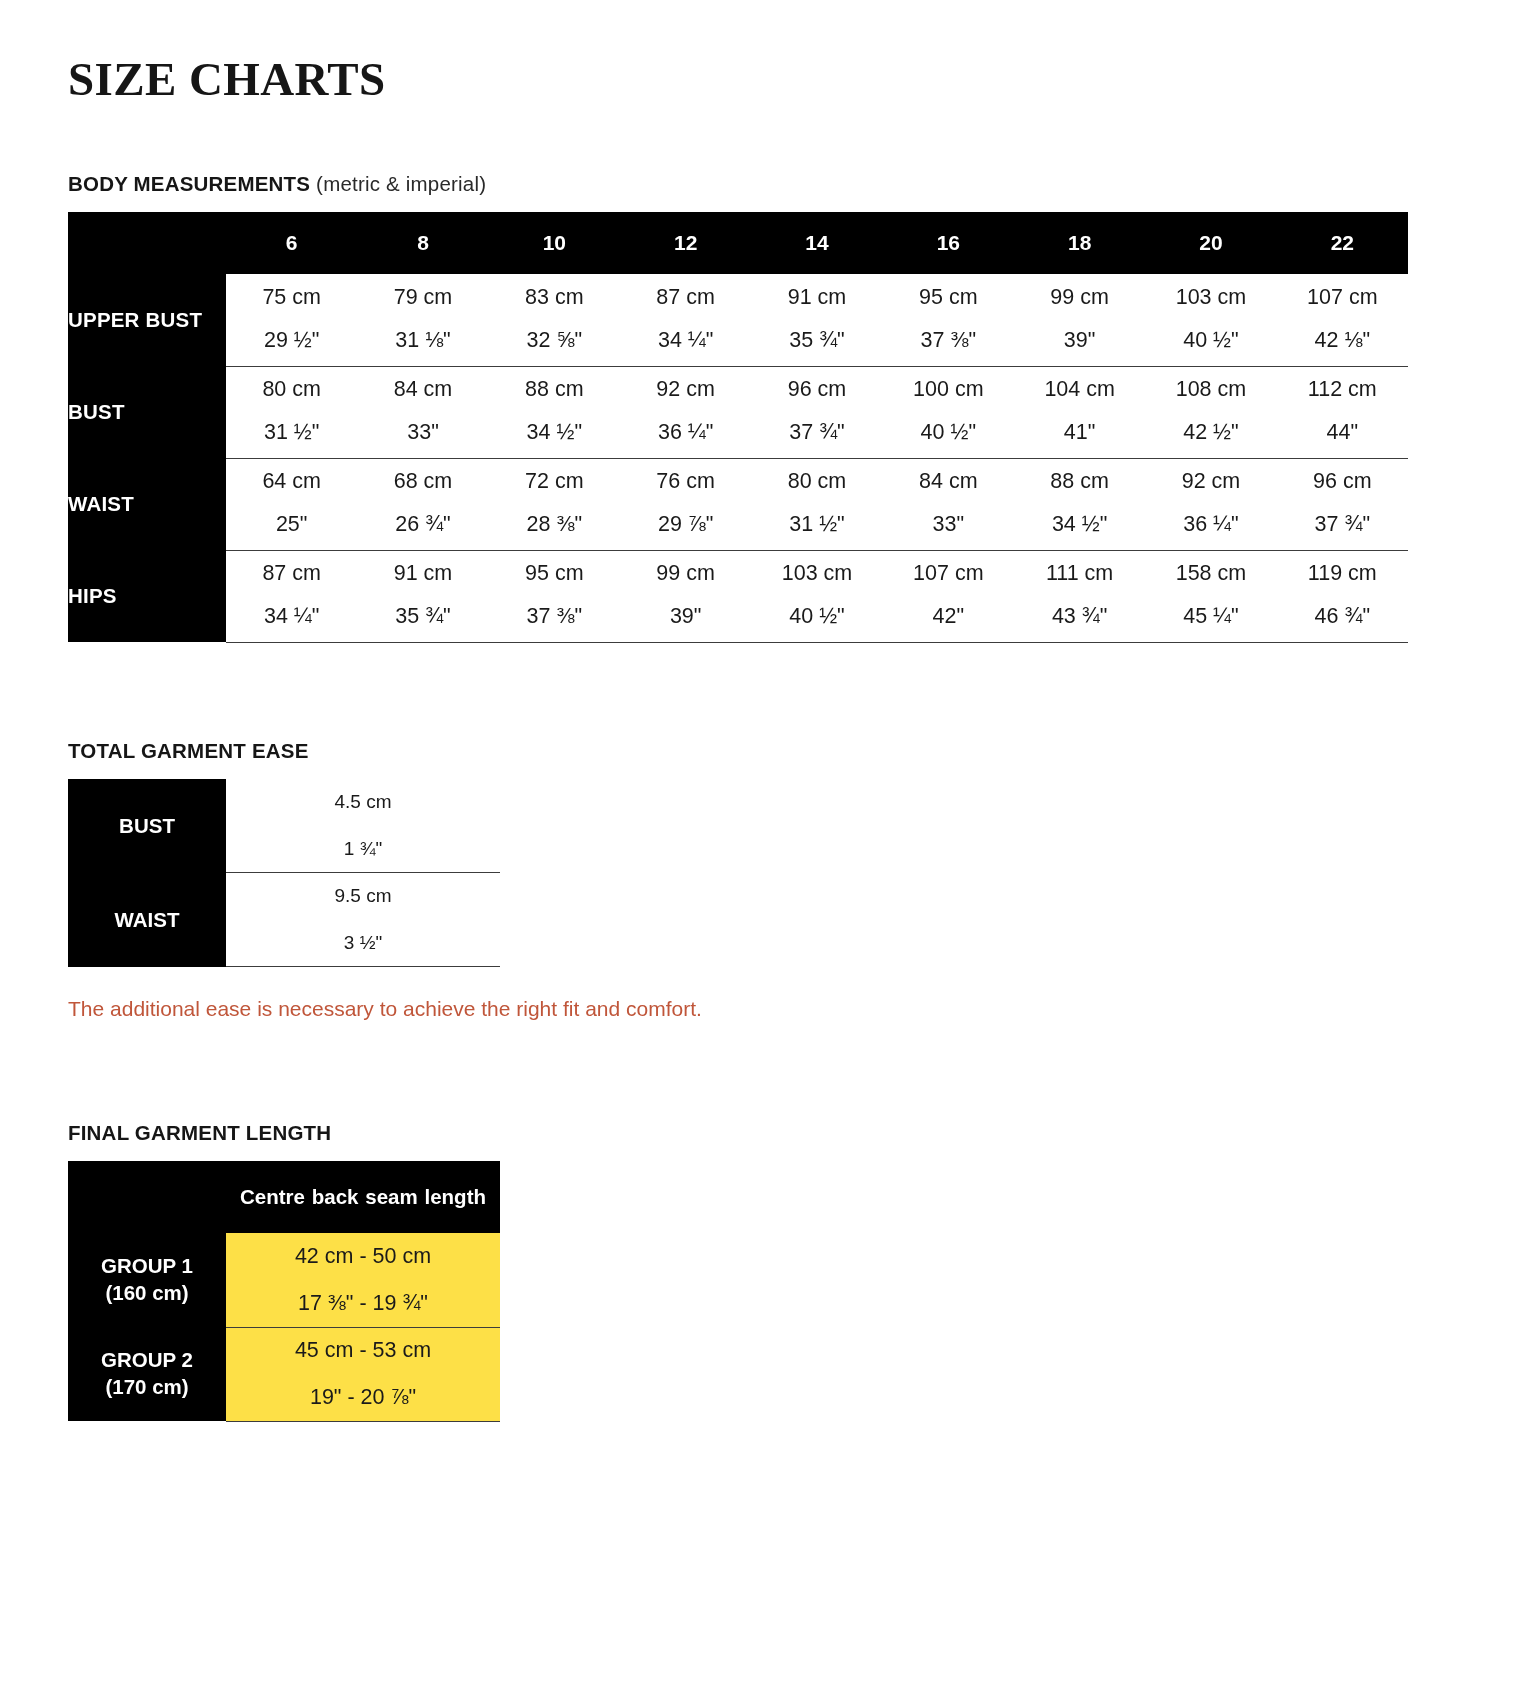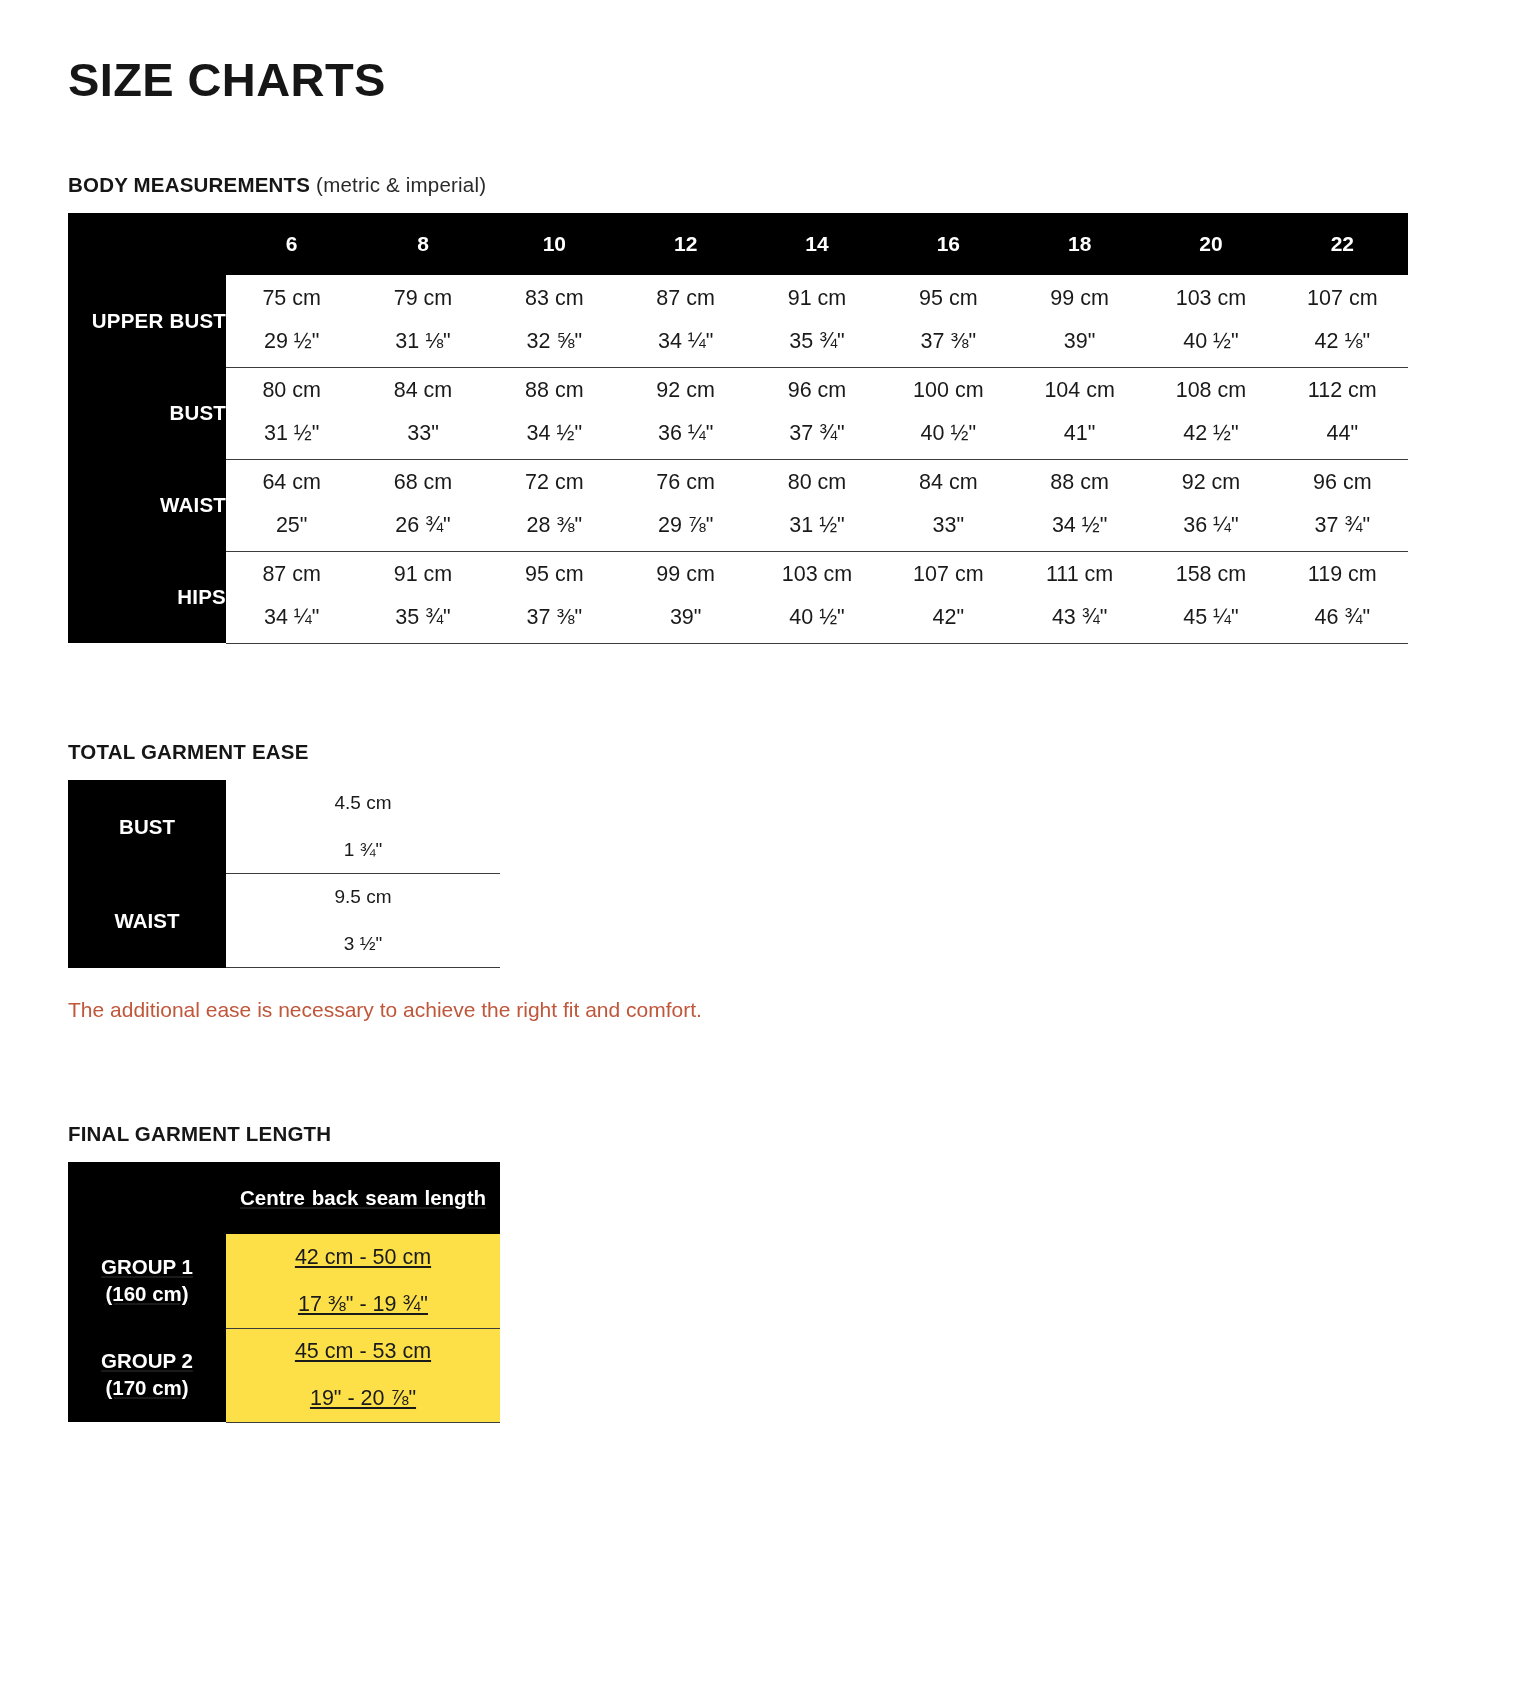--- a/index.html
+++ b/index.html
@@ -16,20 +16,21 @@
     -webkit-font-smoothing: antialiased;
   }
 
   
   .page-title {
     font-size: 47px;
     font-weight: 700;
     letter-spacing: 0.4px;
     color: #161616;
     margin-bottom: 66px;
+    font-family: Liberation Serif, serif;
   }
 
   
   .section-heading {
     font-size: 20.5px;
     font-weight: 700;
     color: #161616;
     letter-spacing: 0.2px;
     margin-bottom: 16px;
   }
@@ -57,21 +58,21 @@
   }
   .bm-table thead th.corner {
     background: #000000;
   }
 
   .bm-table td.rowlabel {
     background: #000000;
     color: #ffffff;
     font-size: 20.5px;
     font-weight: 700;
-    text-align: right;
+    text-align: left;
     vertical-align: middle;
     letter-spacing: 0.2px;
   }
 
   .bm-table td.val {
     text-align: center;
     font-size: 21.5px;
     font-weight: 400;
     color: #1a1a1a;
     height: 46px;
@@ -127,21 +128,20 @@
     color: #c0563a;
   }
 
   
   .block-length { margin-top: 100px; }
 
   .len-table {
     border-collapse: collapse;
     table-layout: fixed;
     width: 432px;
-    text-decoration: underline;
   }
   .len-table col.label-col { width: 158px; }
 
   .len-table th.corner {
     background: #000000;
     height: 72px;
   }
   .len-table th.colhead {
     background: #000000;
     color: #ffffff;

